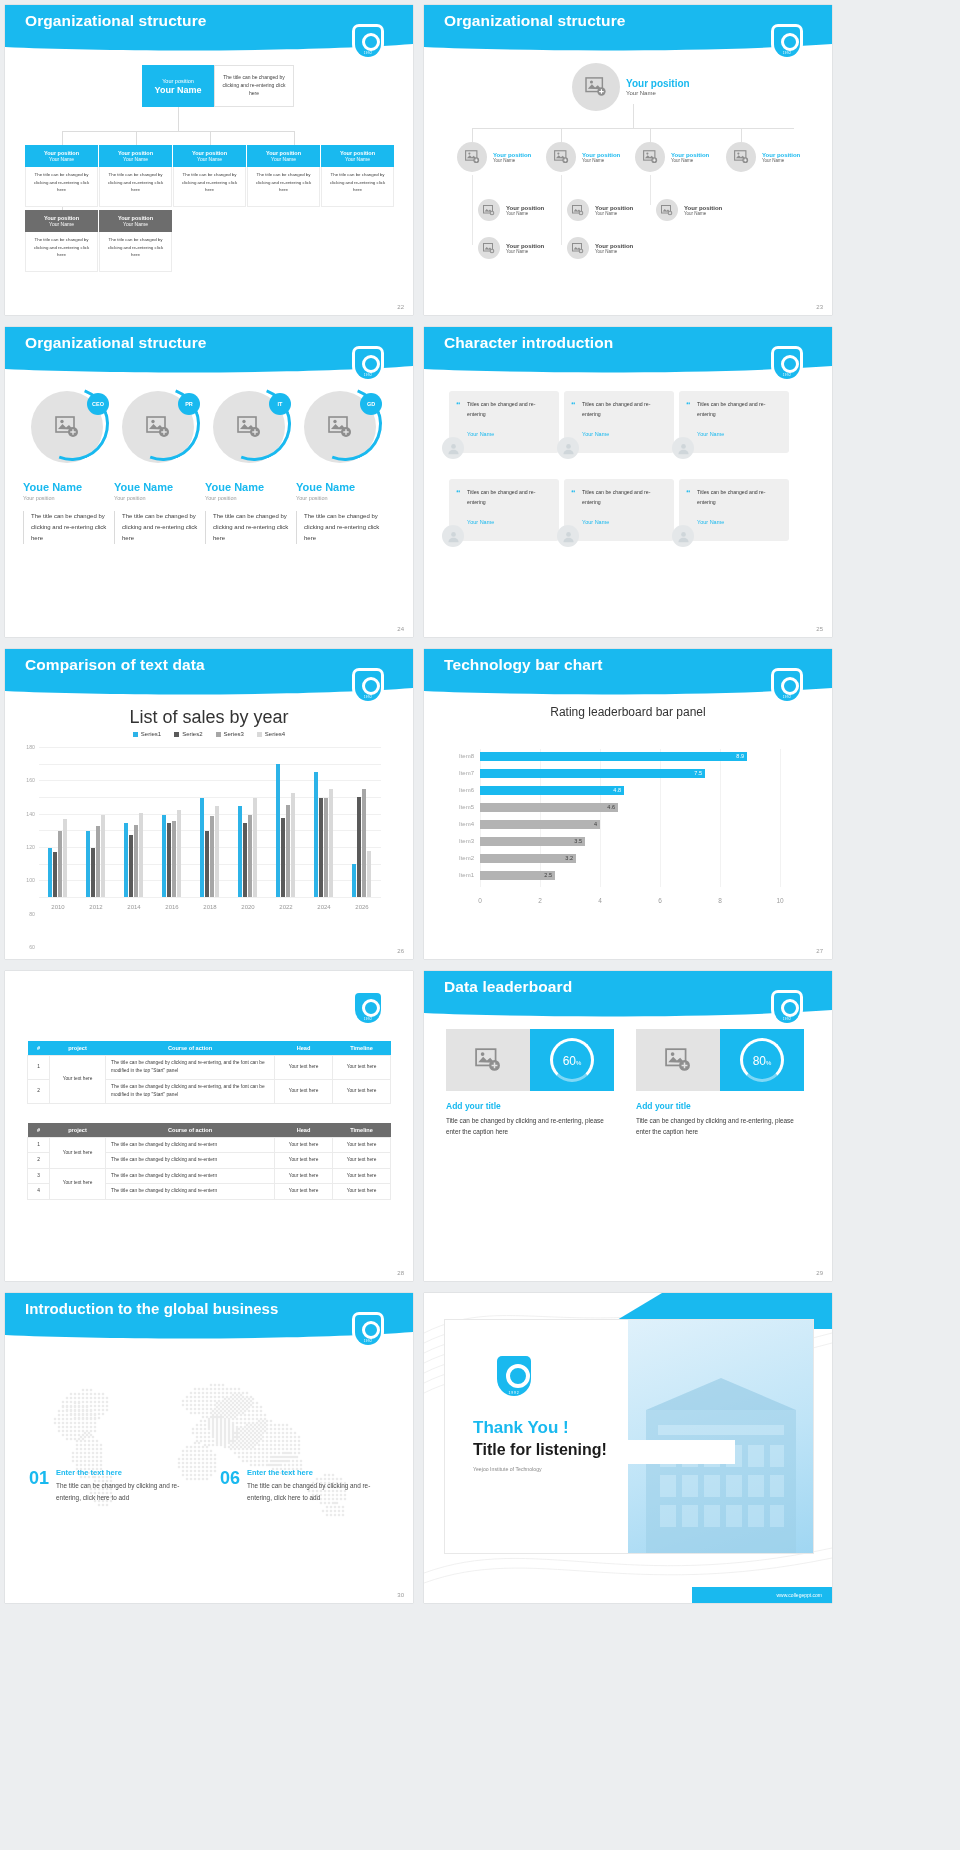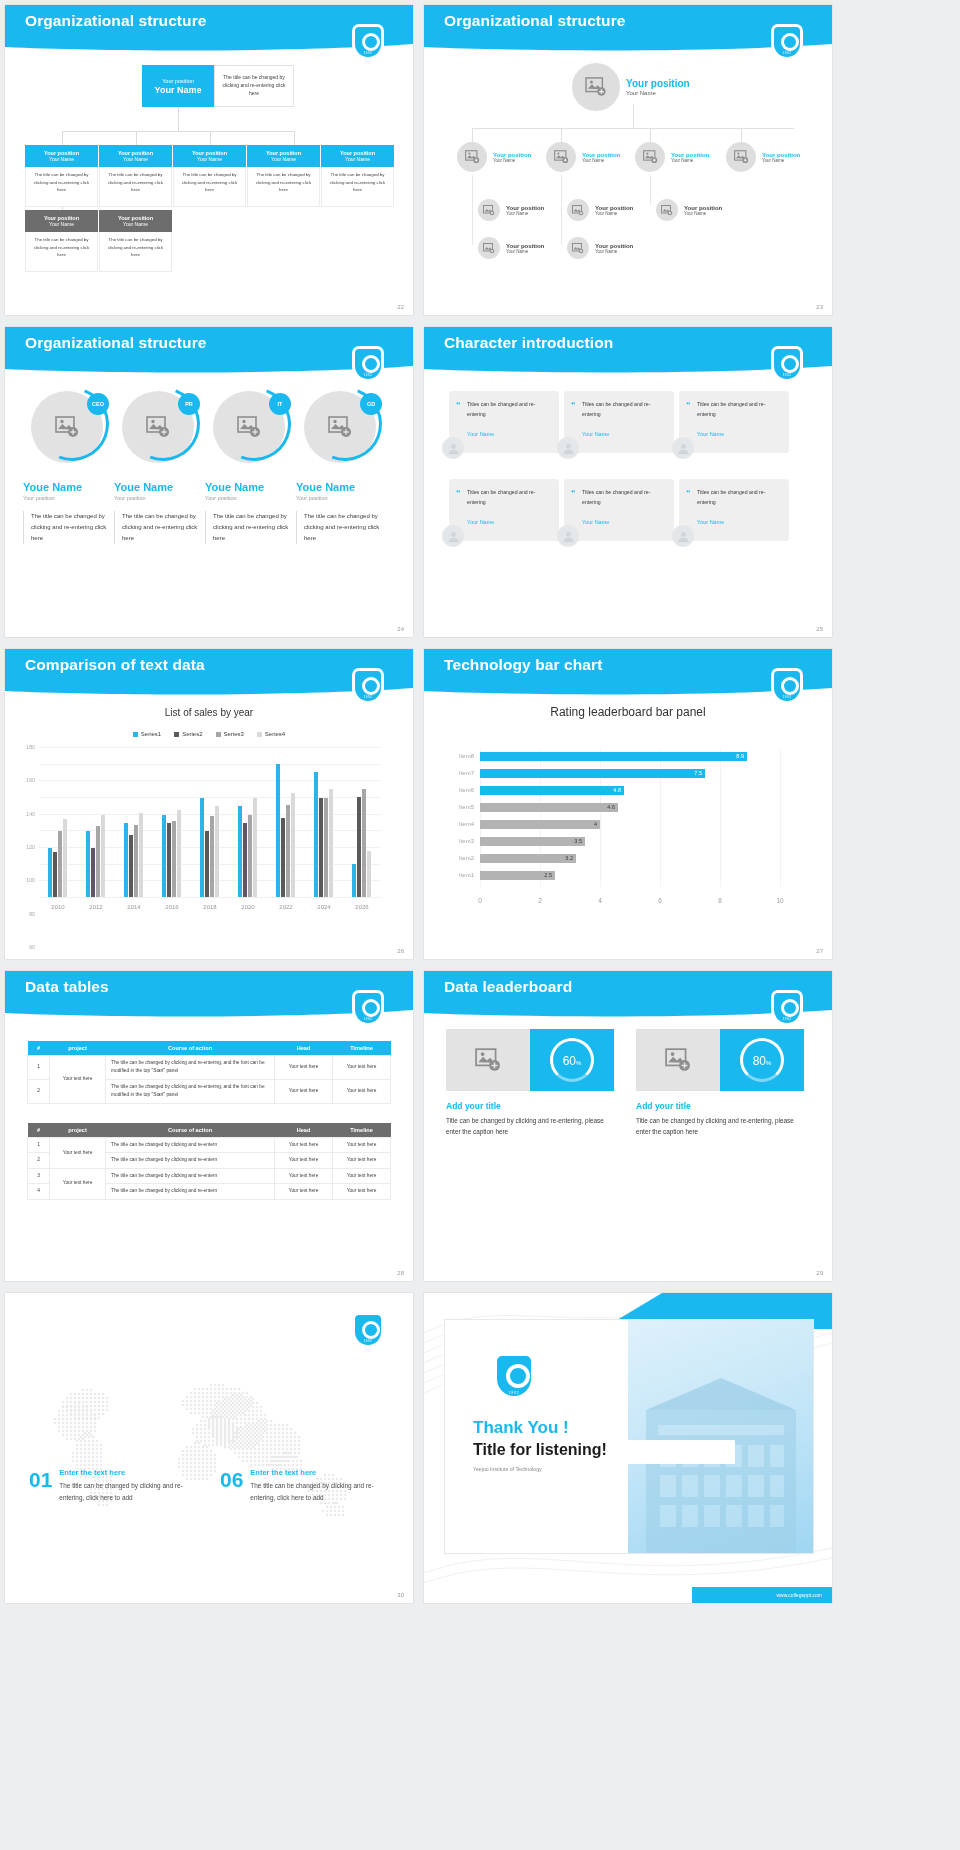--- a/index.html
+++ b/index.html
@@ -109,21 +109,21 @@
   .s25 .qcard { position:absolute; width:110px; height:62px; background:#efefef;
       border-radius:3px; padding:9px 10px 0 18px; }
   .s25 .qcard .q1 { position:absolute; left:7px; top:9px; color:#19b9ef; font-size:9px; font-weight:bold;}
   .s25 .qcard .tx { font-size:5.2px; color:#3a3a3a; line-height:1.9; }
   .s25 .qcard .nm { color:#19b9ef; font-size:5.5px; margin-top:11px; }
   .s25 .ava { position:absolute; width:22px; height:22px; border-radius:50%; background:#e4e7e9;
       display:flex; align-items:center; justify-content:center;}
 
   
   .chart-title { position:absolute; width:100%; text-align:center; top:58px;
-      font-size:10px; color:#333; }
+      font-size:18px; color:#333; }
   .legend { position:absolute; width:100%; display:flex; justify-content:center;
       gap:13px; top:82px; font-size:6px; color:#3b3b3b; align-items:center;}
   .legend span.k { width:5px; height:5px; display:inline-block; margin-right:3px; vertical-align:middle;}
   .plot { position:absolute; left:34px; top:98px; width:342px; height:150px; }
   .gl { position:absolute; left:0; width:100%; height:1px; background:#f0f0f0; }
   .ytick { position:absolute; right:calc(100% + 4px); font-size:5.2px; color:#a8a8a8;
       transform:translateY(-50%); white-space:nowrap; }
   .group { position:absolute; bottom:0; display:flex; align-items:flex-end; gap:1px; }
   .bar { width:4px; }
   .xlabels { position:absolute; left:34px; top:255px; width:342px; display:flex; }
@@ -156,21 +156,21 @@
   .s29 .imgs .r { flex:1; background:#19b9ef; display:flex; align-items:center; justify-content:center;}
   .donut { width:44px; height:44px; border-radius:50%; border:3px solid rgba(255,255,255,.45);
       border-right-color:#fff; border-top-color:#fff; border-left-color:#fff;
       display:flex; align-items:center; justify-content:center; color:#fff; }
   .donut b { font-size:12px; font-weight:normal; }
   .donut i { font-size:6px; font-style:normal; }
   .s29 .t { color:#19b9ef; font-size:8.5px; font-weight:bold; margin-top:10px; }
   .s29 .d { color:#3b3b3b; font-size:6.4px; line-height:1.75; margin-top:4px; }
 
   
-  .s30 .num { color:#19b9ef; font-size:21px; font-weight:bold;text-align:right; }
+  .s30 .num { color:#19b9ef; font-size:18px; font-weight:bold;text-align:right; }
   .s30 .ttl { color:#19b9ef; font-size:7.5px; font-weight:bold; }
   .s30 .txt { color:#4a4a4a; font-size:6.4px; line-height:1.8; margin-top:3px; }
   .dotmap { position:absolute; left:28px; top:62px; width:352px; height:175px; opacity:.5;}
 
   
   .s31 { background:#fff; }
   .s31 .bluecorner { position:absolute; right:0; top:0; width:170px; height:36px; background:#19b9ef; }
   .s31 .card { position:absolute; left:20px; top:26px; width:370px; height:235px;
       background:#fff; border:1px solid #e8e8e8; overflow:hidden;}
   .s31 .photo { position:absolute; right:0; top:0; width:185px; height:235px;
@@ -816,27 +816,20 @@
         <span style="left: 60px;">2</span>
         <span style="left: 120px;">4</span>
         <span style="left: 180px;">6</span>
         <span style="left: 240px;">8</span>
         <span style="left: 300px;">10</span>
       </div>
   <div class="pgnum">27</div>
 </div>
 
 <div class="slide s28">
-  <div class="band">
-    <div class="fill"></div>
-    <svg class="curve" viewBox="0 0 408 18" preserveAspectRatio="none">
-      <path d="M0,0 L408,0 L408,9 C300,17 110,17 0,12 Z" fill="#19b9ef"></path>
-    </svg>
-    <h1>Data tables</h1>
-  </div>
   <div class="badge">
     <div class="shield">
       <div class="yr">1992</div>
     </div>
   </div>
 
   <div class="tbl" style="top:70px;">
     <table>
       <thead>
             <tr>
@@ -961,20 +954,27 @@
         </div>
       </div>
     </div>
     <div class="t">Add your title</div>
     <div class="d">Title can be changed by clicking and re-entering, please enter the caption here</div>
   </div>
   <div class="pgnum">29</div>
 </div>
 
 <div class="slide s30">
+  <div class="band">
+    <div class="fill"></div>
+    <svg class="curve" viewBox="0 0 408 18" preserveAspectRatio="none">
+      <path d="M0,0 L408,0 L408,9 C300,17 110,17 0,12 Z" fill="#19b9ef"></path>
+    </svg>
+    <h1 class="wide">Introduction to the global business</h1>
+  </div>
   <div class="badge">
     <div class="shield">
       <div class="yr">1992</div>
     </div>
   </div>
   <svg class="dotmap" viewBox="0 0 352 175">
     <g fill="#d8d8d8">
       <g id="w">
             <circle cx="30" cy="47" r="1.3"></circle>
             <circle cx="30" cy="51" r="1.3"></circle>

